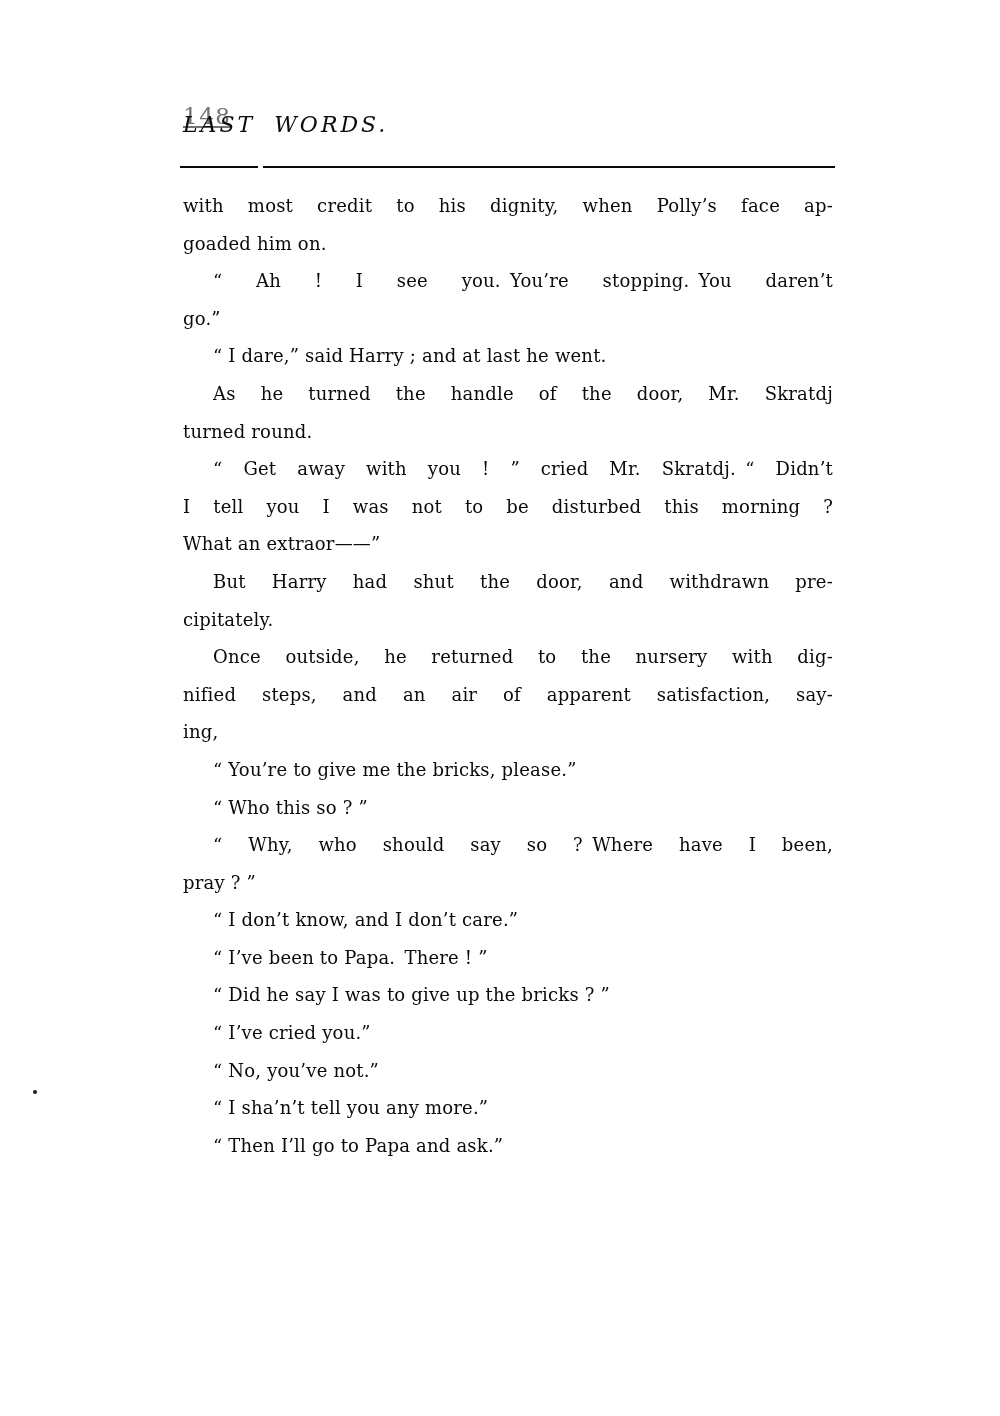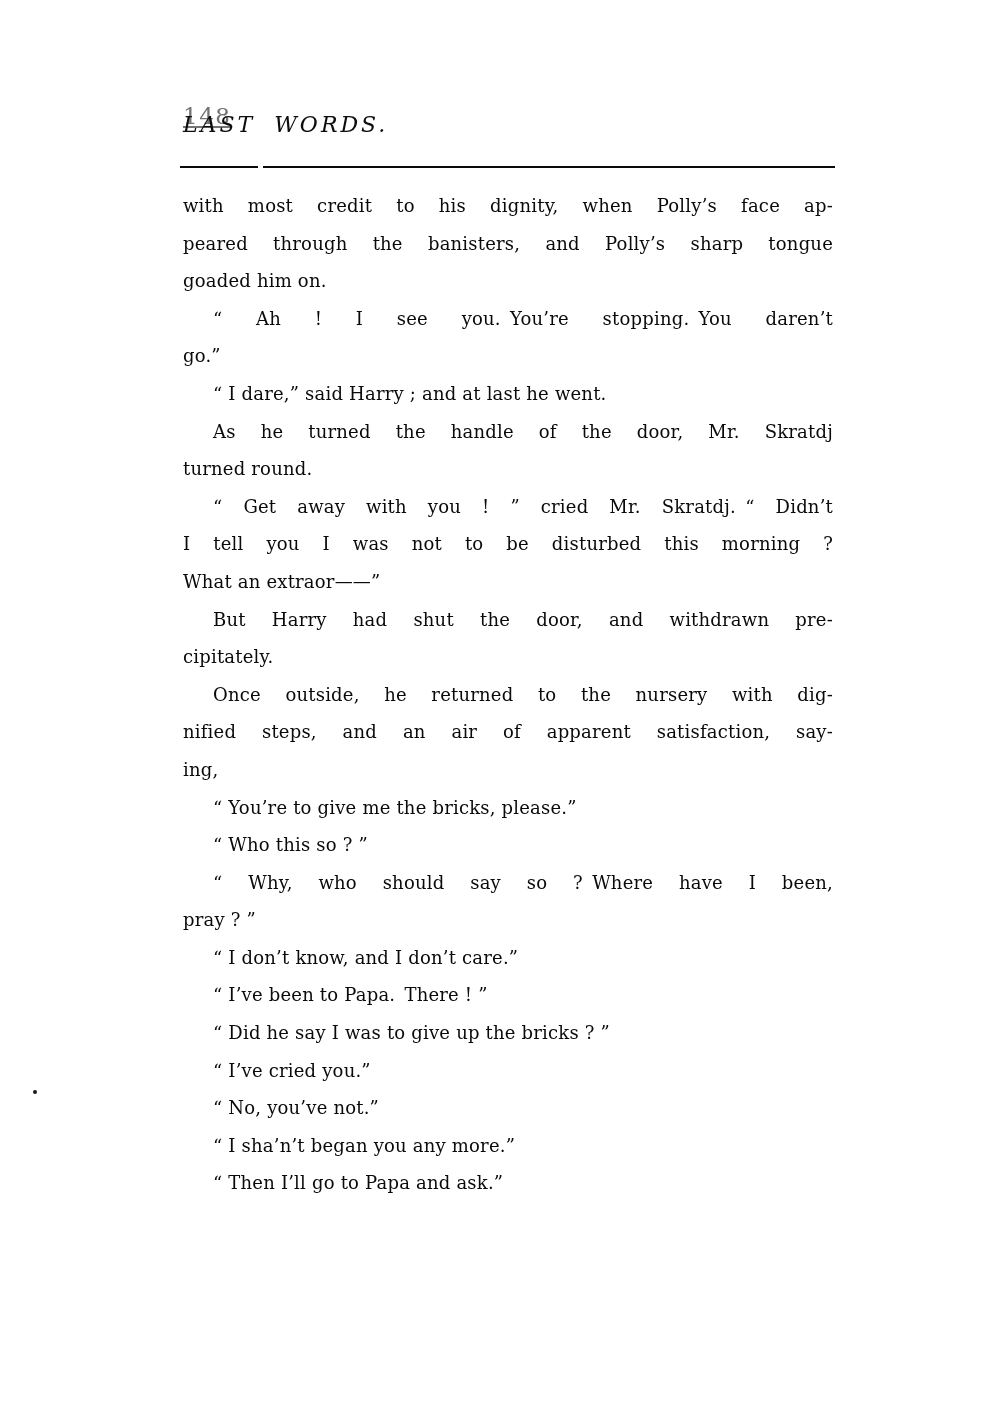--- a/index.html
+++ b/index.html
@@ -89,21 +89,20 @@
 </style>
 </head>
 <body>
 
 <div class="page">
   <div class="page-number">148</div>
   <div class="running-title">LAST WORDS.</div>
   <div class="header-rule"></div>
   <div class="body-text">
       <div class="line j">with most credit to his dignity, when Polly’s face ap-</div>
-      <div class="line j">peared through the banisters, and Polly’s sharp tongue</div>
       <div class="line">goaded him on.</div>
       <div class="line ind j">“ Ah ! I see you. You’re stopping. You daren’t</div>
       <div class="line">go.”</div>
       <div class="line ind">“ I dare,” said Harry ; and at last he went.</div>
       <div class="line ind j">As he turned the handle of the door, Mr. Skratdj</div>
       <div class="line">turned round.</div>
       <div class="line ind j">“ Get away with you ! ” cried Mr. Skratdj. “ Didn’t</div>
       <div class="line j">I tell you I was not to be disturbed this morning ?</div>
       <div class="line">What an extraor——”</div>
       <div class="line ind j">But Harry had shut the door, and withdrawn pre-</div>
@@ -113,17 +112,17 @@
       <div class="line">ing,</div>
       <div class="line ind">“ You’re to give me the bricks, please.”</div>
       <div class="line ind">“ Who this so ? ”</div>
       <div class="line ind j">“ Why, who should say so ? Where have I been,</div>
       <div class="line">pray ? ”</div>
       <div class="line ind">“ I don’t know, and I don’t care.”</div>
       <div class="line ind">“ I’ve been to Papa. There ! ”</div>
       <div class="line ind">“ Did he say I was to give up the bricks ? ”</div>
       <div class="line ind">“ I’ve cried you.”</div>
       <div class="line ind">“ No, you’ve not.”</div>
-      <div class="line ind">“ I sha’n’t began you any more.”</div>
+      <div class="line ind">“ I sha’n’t tell you any more.”</div>
       <div class="line ind">“ Then I’ll go to Papa and ask.”</div>
     </div>
   <div class="ink-speck"></div>
 </div>
 
 </body></html>

